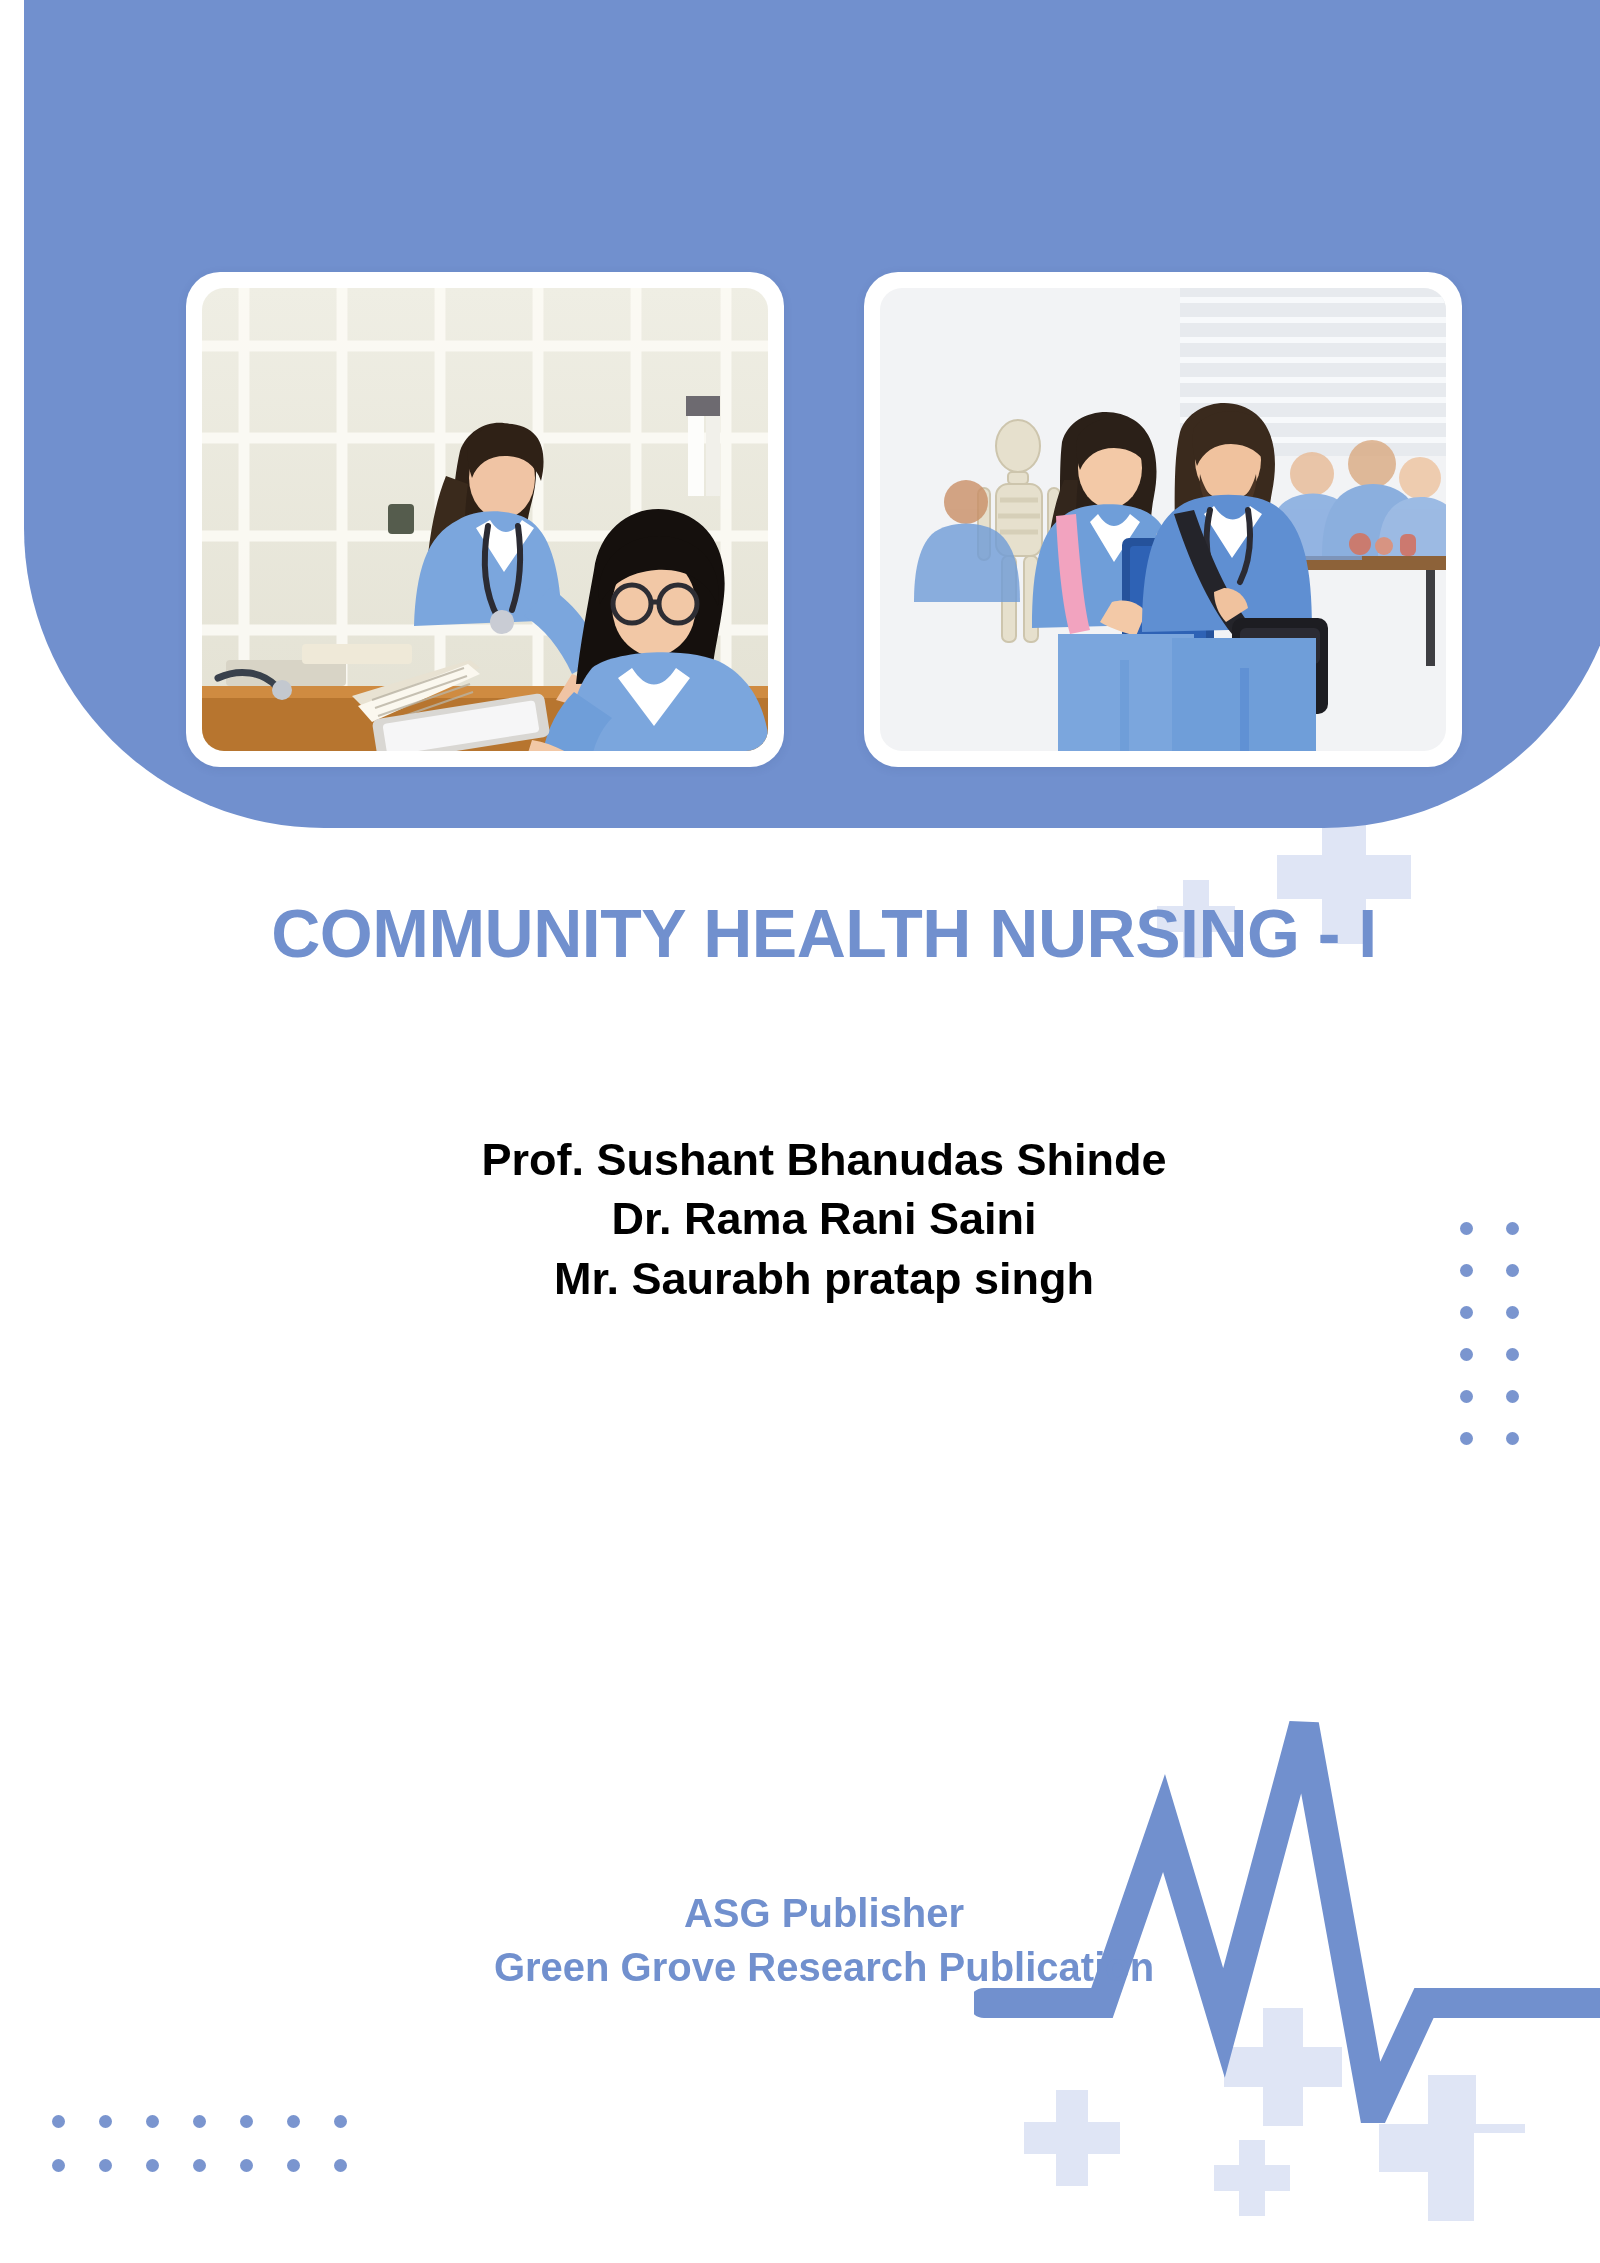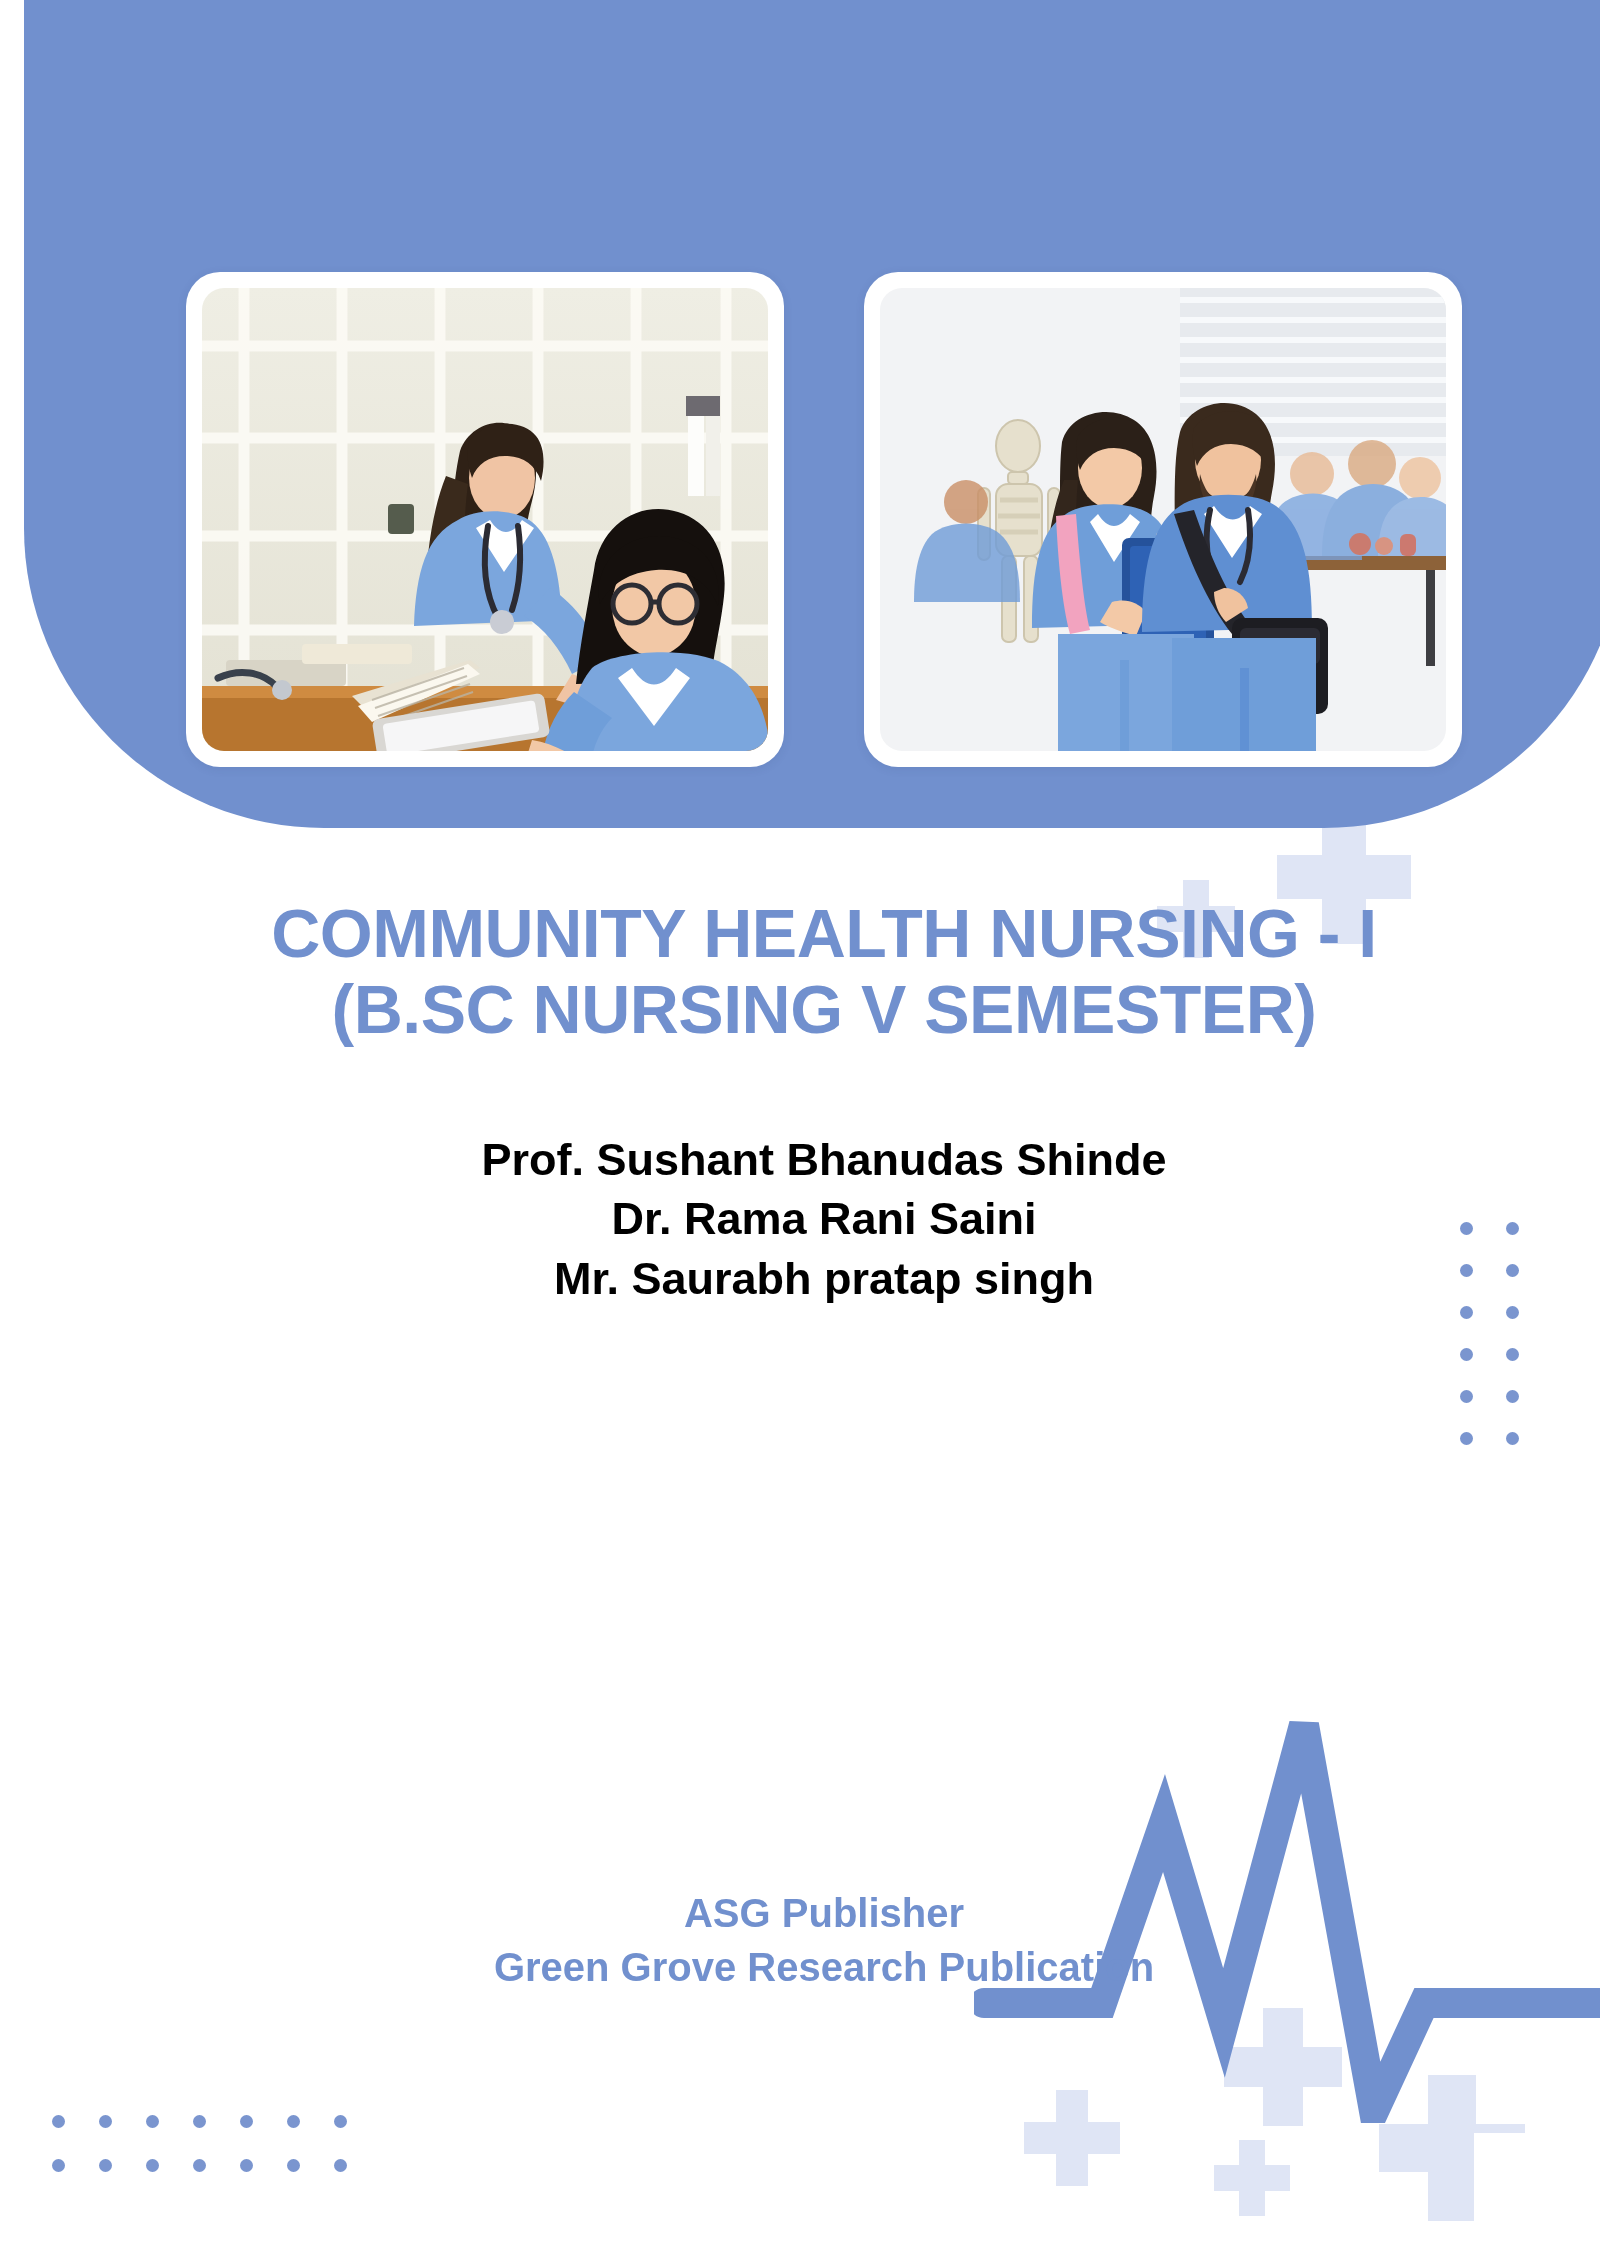--- a/index.html
+++ b/index.html
@@ -414,21 +414,20 @@
           </g>
         </svg>
       </div>
     </div>
 
   </div>
 
   <div class="title-block">
     <h1 class="book-title">
       <span>COMMUNITY HEALTH NURSING - I</span><br>
-      <span>(B.SC NURSING V SEMESTER)</span>
     </h1>
   </div>
 
   <div class="authors">
     <div class="author-line">Prof. Sushant Bhanudas Shinde</div>
     <div class="author-line">Dr. Rama Rani Saini</div>
     <div class="author-line">Mr. Saurabh pratap singh</div>
   </div>
 
   <div class="ecg">

